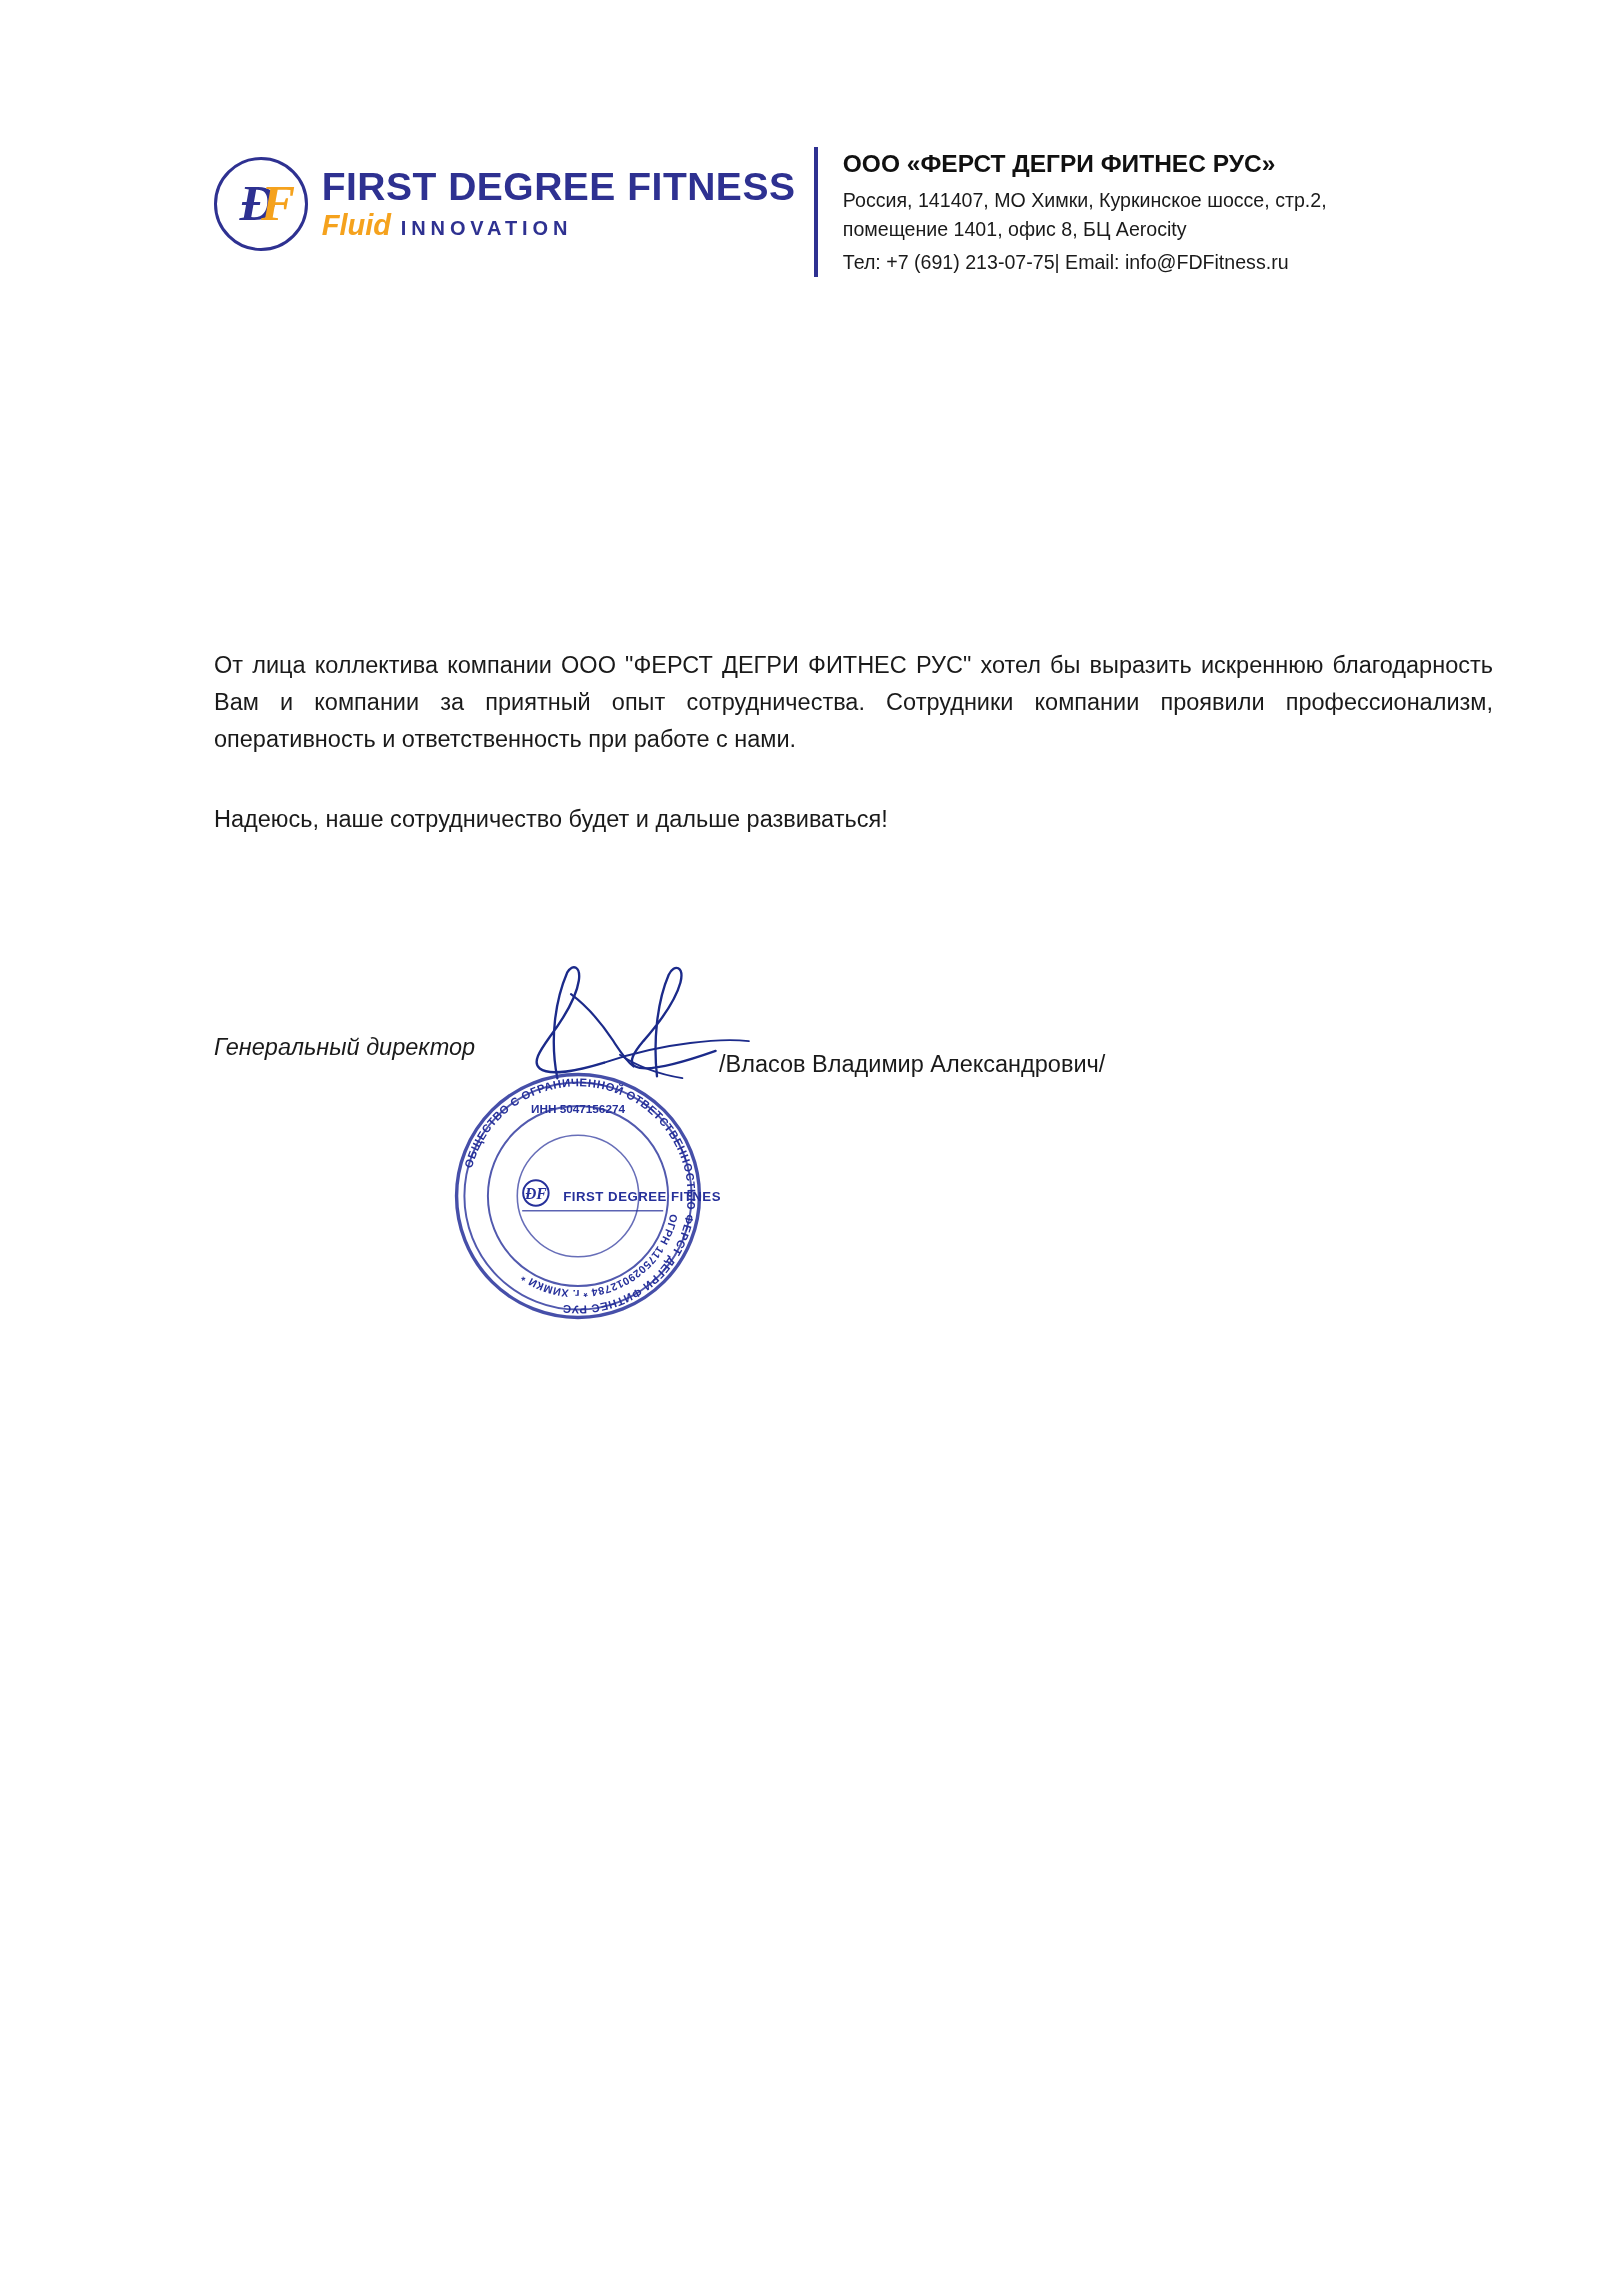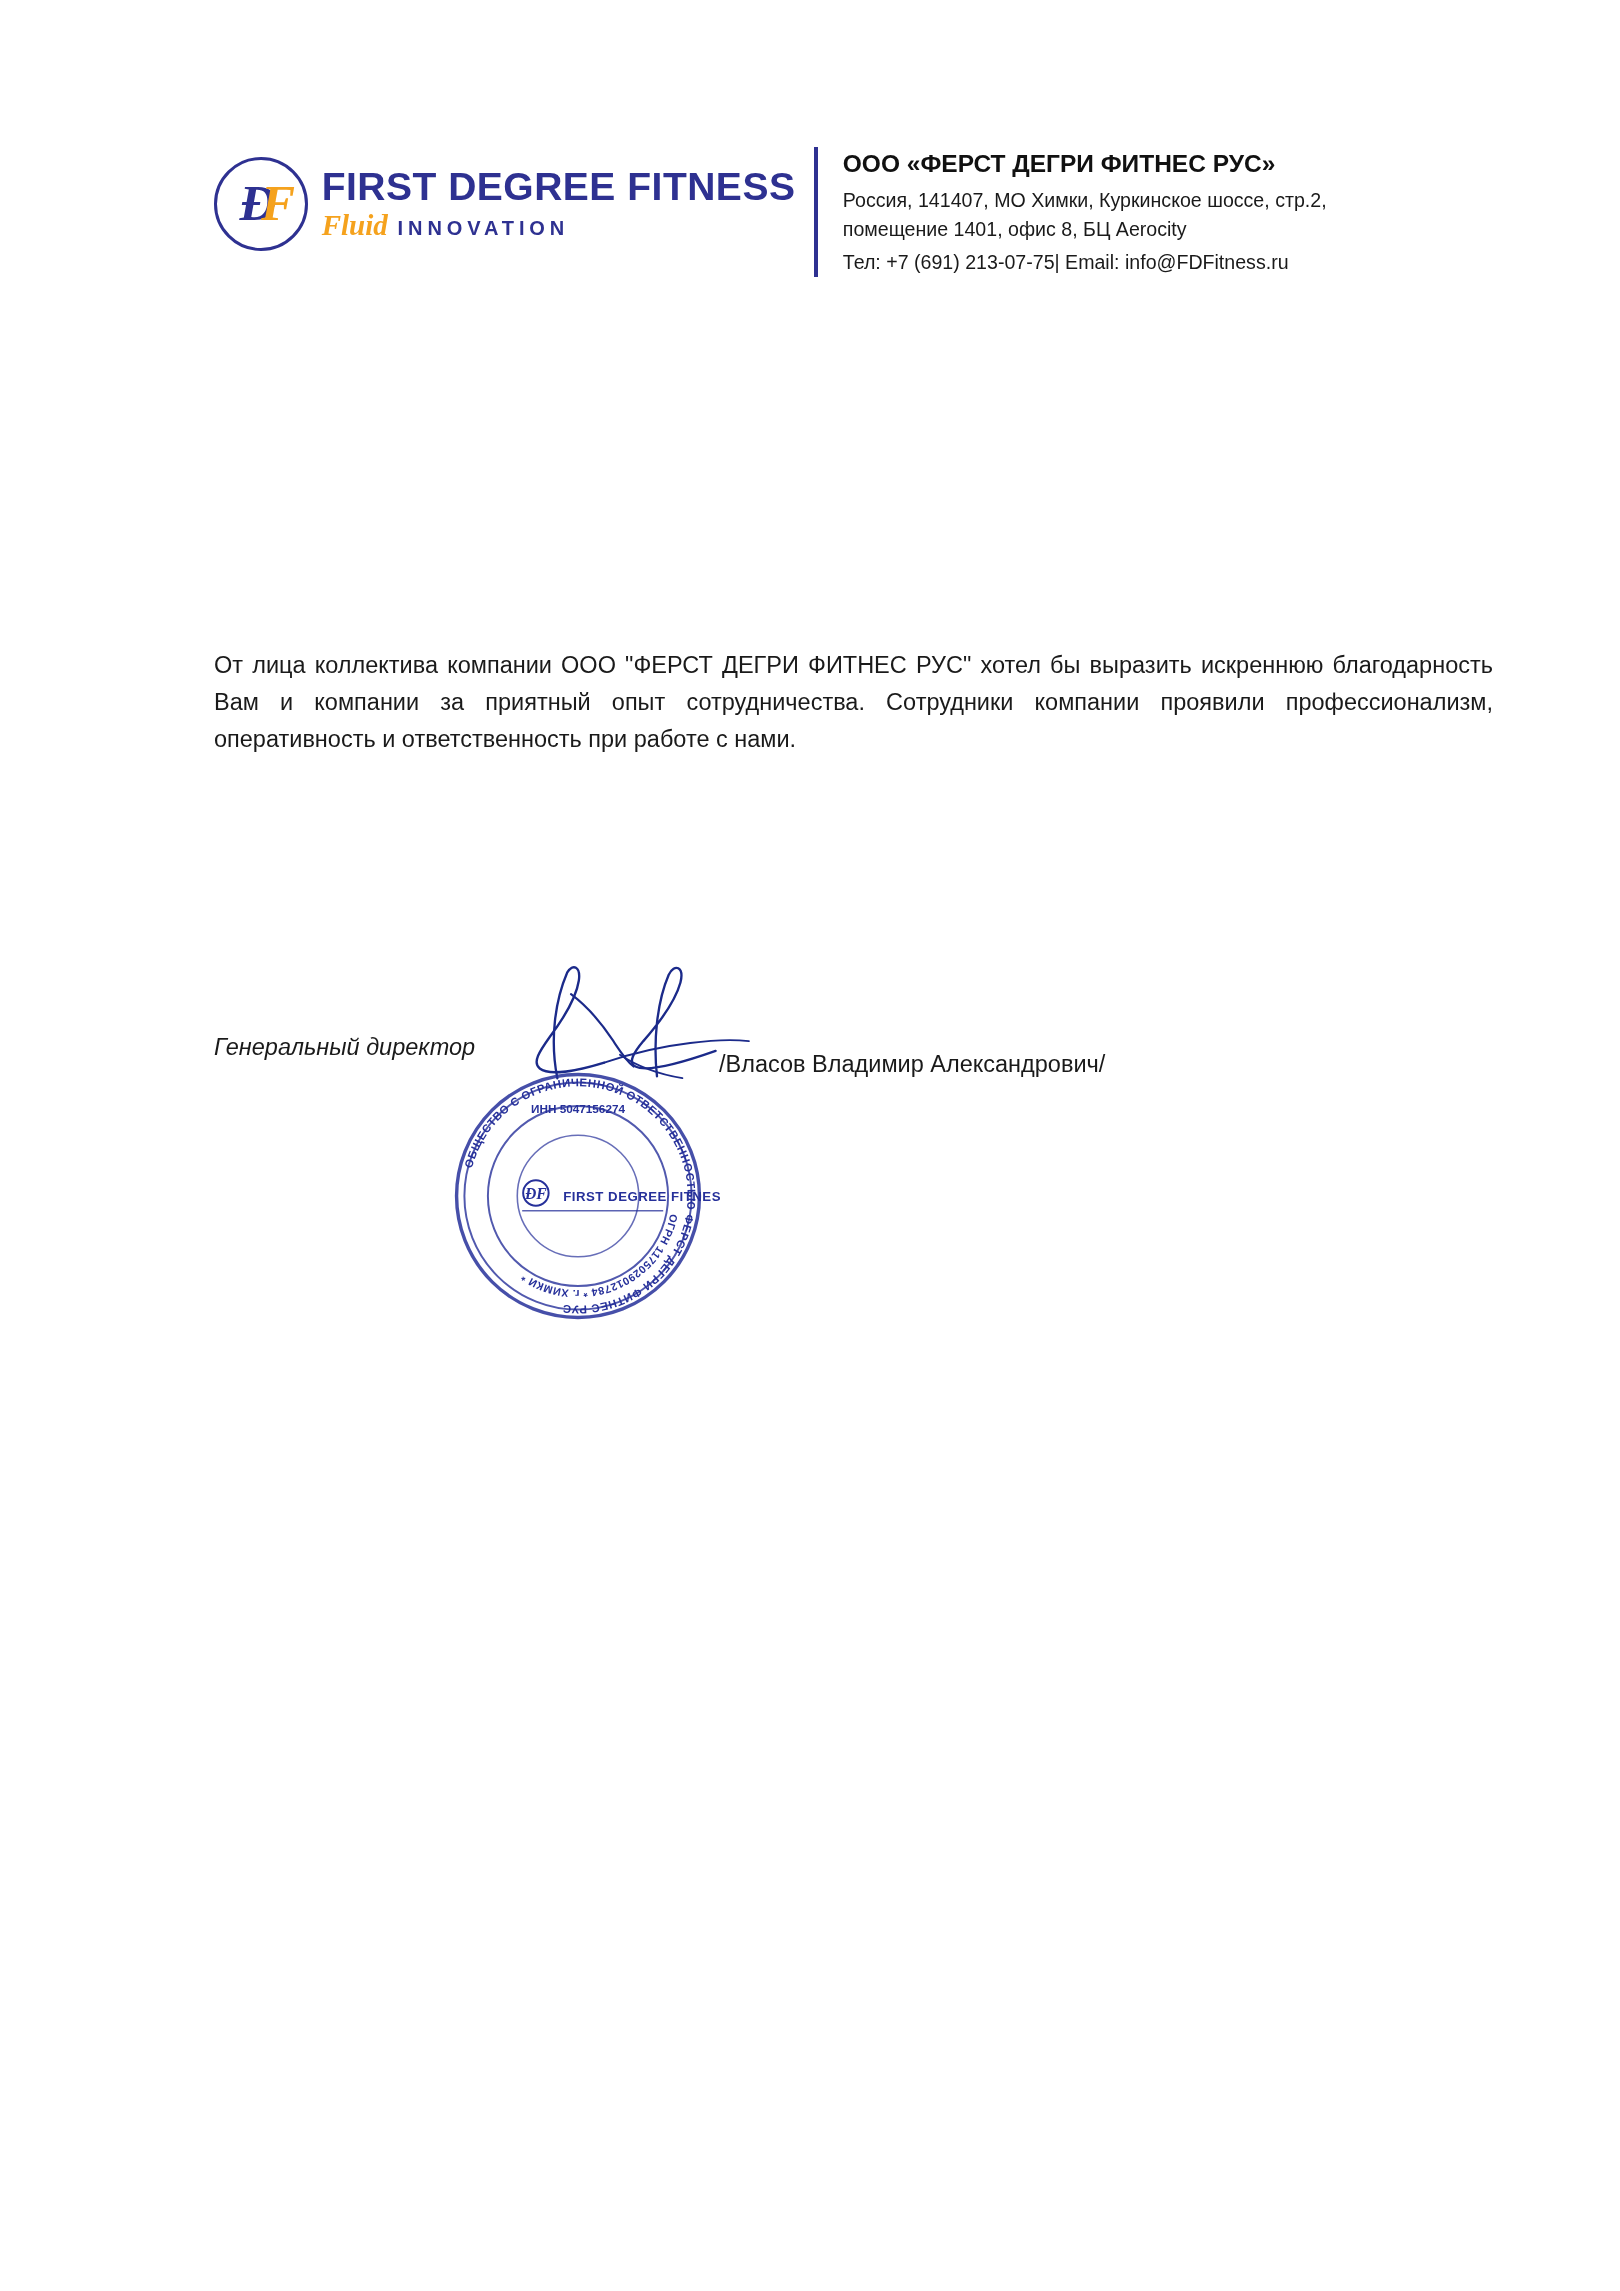--- a/index.html
+++ b/index.html
@@ -87,21 +87,21 @@
     line-height: 43px;
     white-space: nowrap;
   }
   .logo-line2 {
     display: flex;
     align-items: baseline;
     gap: 9.8px;
     margin-top: 2px;
   }
   .logo-fluid {
-    font-family: Liberation Serif, serif;
+    font-family: Liberation Sans, sans-serif;
     font-style: italic;
     font-weight: 700;
     font-size: 29px;
     color: #f5a21d;
     line-height: 31px;
   }
   .logo-innovation {
     font-family: "Liberation Sans", sans-serif;
     font-weight: 700;
     font-size: 20px;
@@ -233,20 +233,21 @@
       <div class="company-name">ООО «ФЕРСТ ДЕГРИ ФИТНЕС РУС»</div>
       <div class="company-addr">Россия, 141407, МО Химки, Куркинское шоссе, стр.2,</div>
       <div class="company-addr">помещение 1401, офис 8, БЦ Aerocity</div>
       <div class="company-contact">Тел: +7 (691) 213-07-75| Email: info@FDFitness.ru</div>
     </div>
 
   </div>
 
   <div class="letter-body">
     <div class="para">От лица коллектива компании ООО "ФЕРСТ ДЕГРИ ФИТНЕС РУС" хотел бы выразить искреннюю благодарность Вам и компании за приятный опыт сотрудничества. Сотрудники компании проявили профессионализм, оперативность и ответственность при работе с нами.</div>
+    <div class="para last">Надеюсь, наше сотрудничество будет и дальше развиваться!</div>
   </div>
 
   <div class="sign-row">
     <span class="sign-title">Генеральный директор</span>
     <span class="sign-name">/Власов Владимир Александрович/</span>
   </div>
 
   <div class="signature-scribble">
     <svg width="294" height="127" viewBox="0 0 300 130" fill="none">
       <path d="M48 120 C 40 80, 46 40, 58 12 C 64 2, 72 6, 70 20 C 67 40, 52 62, 40 78 C 30 92, 22 104, 30 110 C 40 118, 70 112, 96 104" stroke="#1b2a8a" stroke-width="2.4" fill="none" stroke-linecap="round"></path>

